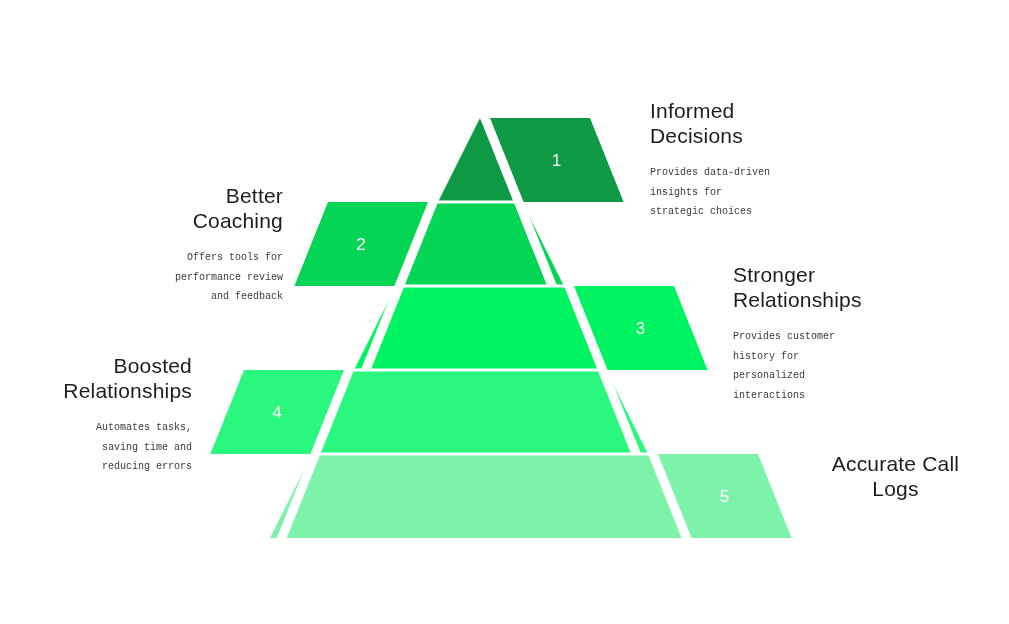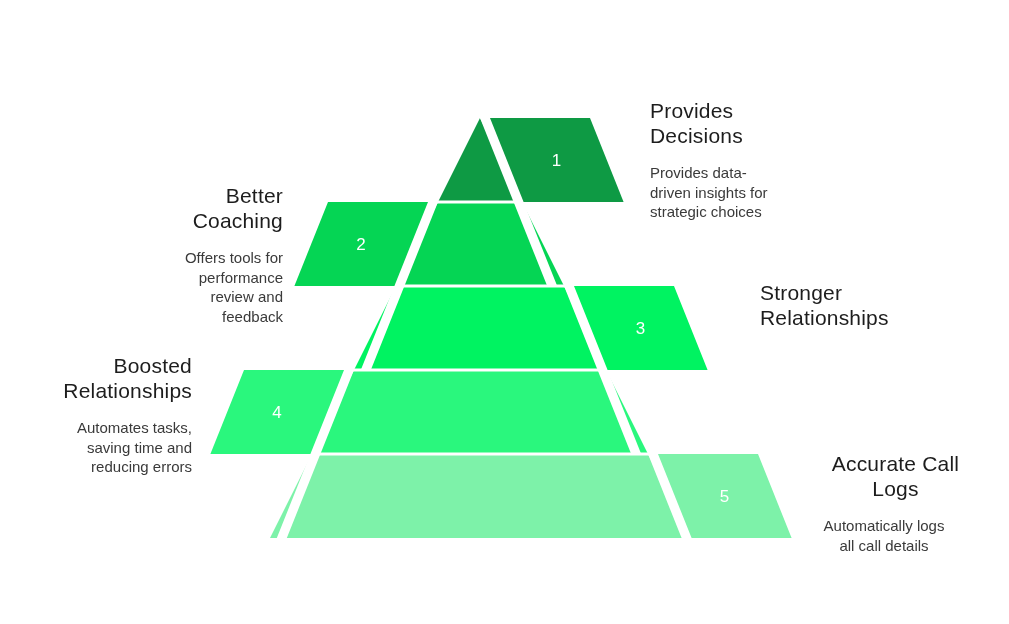--- a/index.html
+++ b/index.html
@@ -31,24 +31,25 @@
     position: absolute;
     color: #1d1d1d;
   }
   .label .title {
     font-size: 21px;
     line-height: 25px;
     font-weight: 400;
     letter-spacing: 0.2px;
   }
   .label .desc {
-    font-size: 15px;
+    font-size: 10px;
     line-height: 19.5px;
     margin-top: 15px;
     color: #3a3a3a;
+    font-family: Liberation Mono, monospace;
   }
   .label.align-right { text-align: right; }
   .label.align-right .desc { margin-left: auto; }
 </style>
 </head>
 <body>
 
 <div id="canvas">
 
   <svg id="pyramid-svg" width="1009" height="624" viewBox="0 0 1009 624">
@@ -77,36 +78,36 @@
     <polygon points="658,454 758,454 791.6,538 691.6,538" fill="#7df2a9"></polygon>
 
     <text class="tag-number" x="556.8" y="166" text-anchor="middle">1</text>
     <text class="tag-number" x="361.2" y="250" text-anchor="middle">2</text>
     <text class="tag-number" x="640.8" y="334" text-anchor="middle">3</text>
     <text class="tag-number" x="277.2" y="418" text-anchor="middle">4</text>
     <text class="tag-number" x="724.8" y="502" text-anchor="middle">5</text>
   </svg>
 
   <div class="label" style="left:650px; top:98px; width:152px;">
-    <div class="title">Provides Decisions</div>
+    <div class="title">Informed Decisions</div>
     <div class="desc" style="max-width:126px;">Provides data-driven insights for strategic choices</div>
   </div>
 
   <div class="label align-right" style="right:726px; top:183px; width:140px;">
     <div class="title">Better Coaching</div>
     <div class="desc" style="max-width:112px;text-align:right;">Offers tools for performance review and feedback</div>
   </div>
 
-  <div class="label" style="left:760px; top:262px; width:152px;margin-top:18px;">
+  <div class="label" style="left:733px; top:262px; width:152px;">
     <div class="title">Stronger Relationships</div>
+    <div class="desc" style="max-width:118px;">Provides customer history for personalized interactions</div>
   </div>
 
   <div class="label align-right" style="right:817px; top:353px; width:150px;">
     <div class="title">Boosted Relationships</div>
     <div class="desc" style="max-width:118px;">Automates tasks, saving time and reducing errors</div>
   </div>
 
   <div class="label" style="left:818px; top:451px; width:155px;text-align:center;">
     <div class="title">Accurate Call Logs</div>
-    <div class="desc" style="max-width:132px;">Automatically logs all call details</div>
   </div>
 
 </div>
 
 </body></html>

